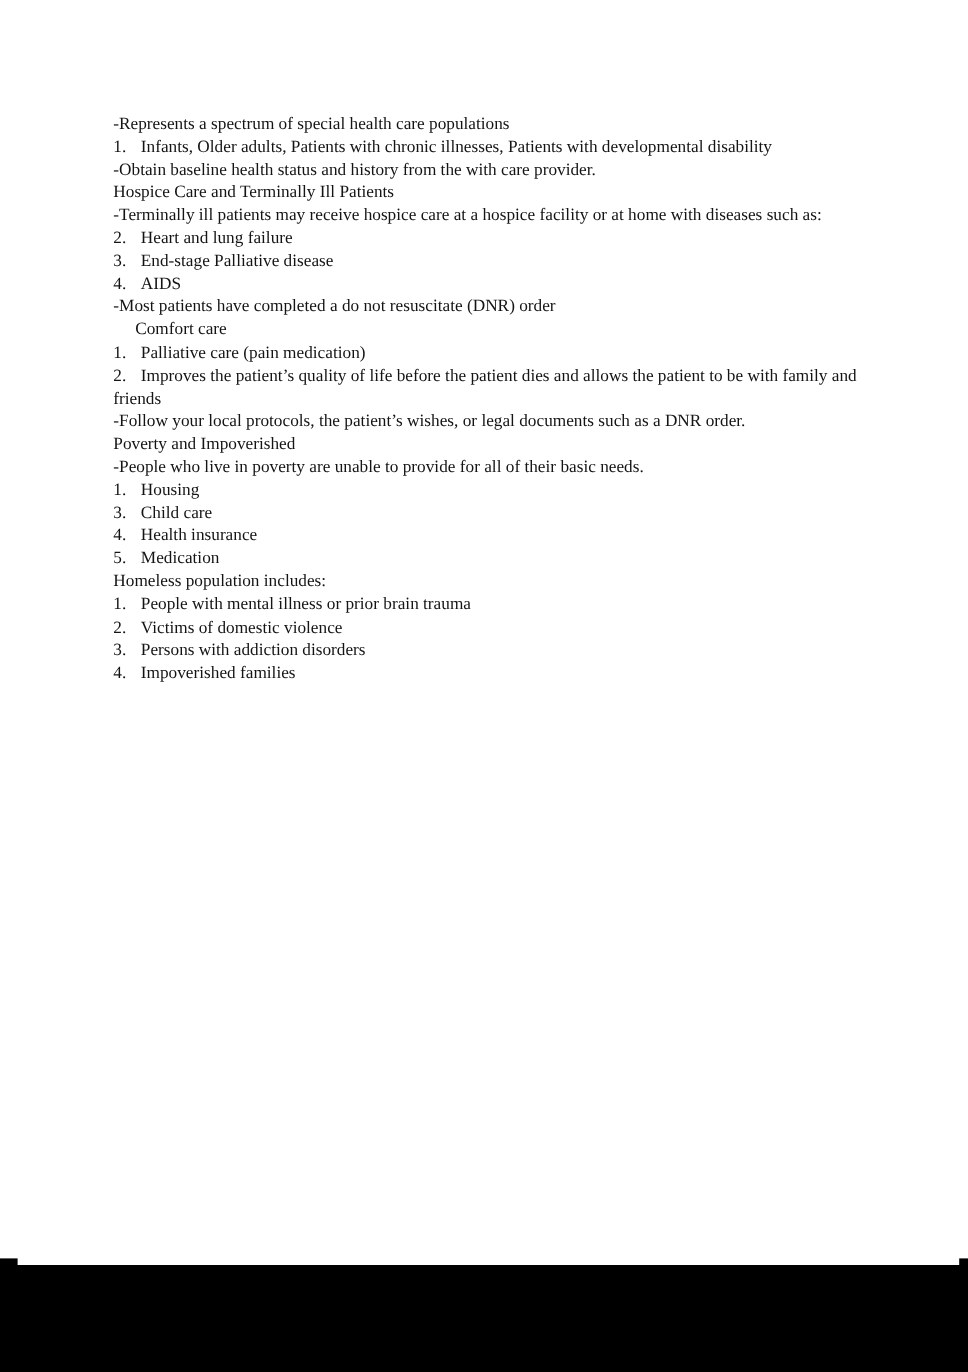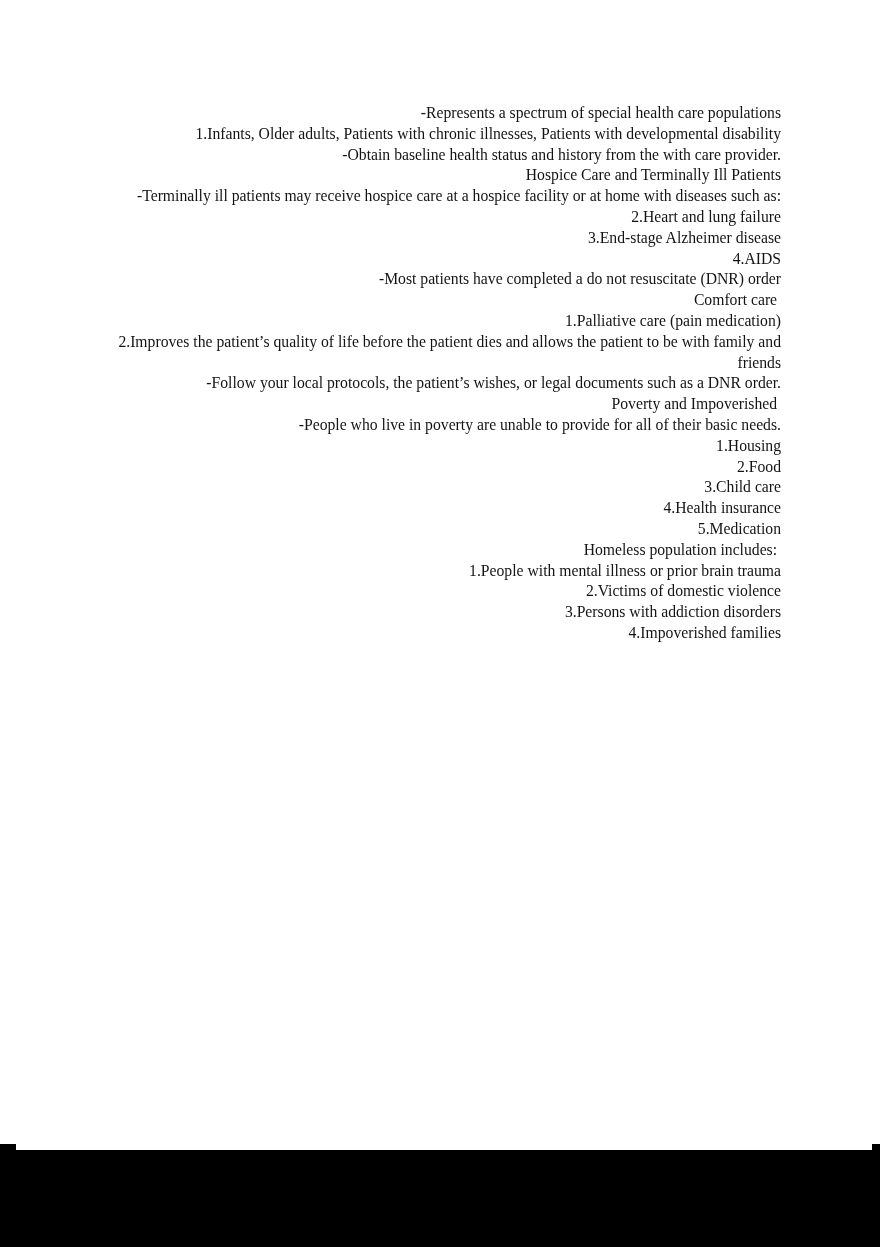--- a/index.html
+++ b/index.html
@@ -54,38 +54,37 @@
     height: 7px;
     background: #000000;
   }
   .notch-left  { left: 0;  width: 16px; }
   .notch-right { right: 0; width: 8px;  }
 </style>
 </head>
 <body>
 
 <div class="page" style="background: rgb(255, 255, 255);">
-  <div class="content" style="color: rgb(20, 20, 20); text-align: right;">
+  <div class="content" style="color: rgb(20, 20, 20);">
       <div class="line para">-Represents a spectrum of special health care populations</div>
       <div class="line item"><span class="num">1.</span><span>Infants, Older adults, Patients with chronic illnesses, Patients with developmental disability</span></div>
       <div class="line para">-Obtain baseline health status and history from the with care provider.</div>
       <div class="line heading"><span class="u">Hospice Care and Terminally Ill Patients</span></div>
       <div class="line para">-Terminally ill patients may receive hospice care at a hospice facility or at home with diseases such as:</div>
       <div class="line item"><span class="num">2.</span><span>Heart and lung failure</span></div>
-      <div class="line item"><span class="num">3.</span><span>End-stage Alzheimer disease</span></div>
+      <div class="line item"><span class="num">3.</span><span>End-stage Palliative disease</span></div>
       <div class="line item"><span class="num">4.</span><span>AIDS</span></div>
       <div class="line para">-Most patients have completed a do not resuscitate (DNR) order</div>
       <div class="line heading indent"><span class="u"> Comfort care </span></div>
       <div class="line item"><span class="num">1.</span><span>Palliative care (pain medication)</span></div>
       <div class="line item"><span class="num">2.</span><span>Improves the patient’s quality of life before the patient dies and allows the patient to be with family and friends</span></div>
       <div class="line para">-Follow your local protocols, the patient’s wishes, or legal documents such as a DNR order.</div>
       <div class="line heading"><span class="u">Poverty and Impoverished </span></div>
       <div class="line para">-People who live in poverty are unable to provide for all of their basic needs.</div>
       <div class="line item"><span class="num">1.</span><span>Housing</span></div>
-      <div class="line item"><span class="num">2.</span><span>Food</span></div>
       <div class="line item"><span class="num">3.</span><span>Child care</span></div>
       <div class="line item"><span class="num">4.</span><span>Health insurance</span></div>
       <div class="line item"><span class="num">5.</span><span>Medication</span></div>
       <div class="line heading"><span class="u">Homeless population includes: </span></div>
       <div class="line item"><span class="num">1.</span><span>People with mental illness or prior brain trauma</span></div>
       <div class="line item"><span class="num">2.</span><span>Victims of domestic violence</span></div>
       <div class="line item"><span class="num">3.</span><span>Persons with addiction disorders</span></div>
       <div class="line item"><span class="num">4.</span><span>Impoverished families</span></div>
     </div>
   <div class="notch notch-left" style="background: rgb(0, 0, 0);"></div>

